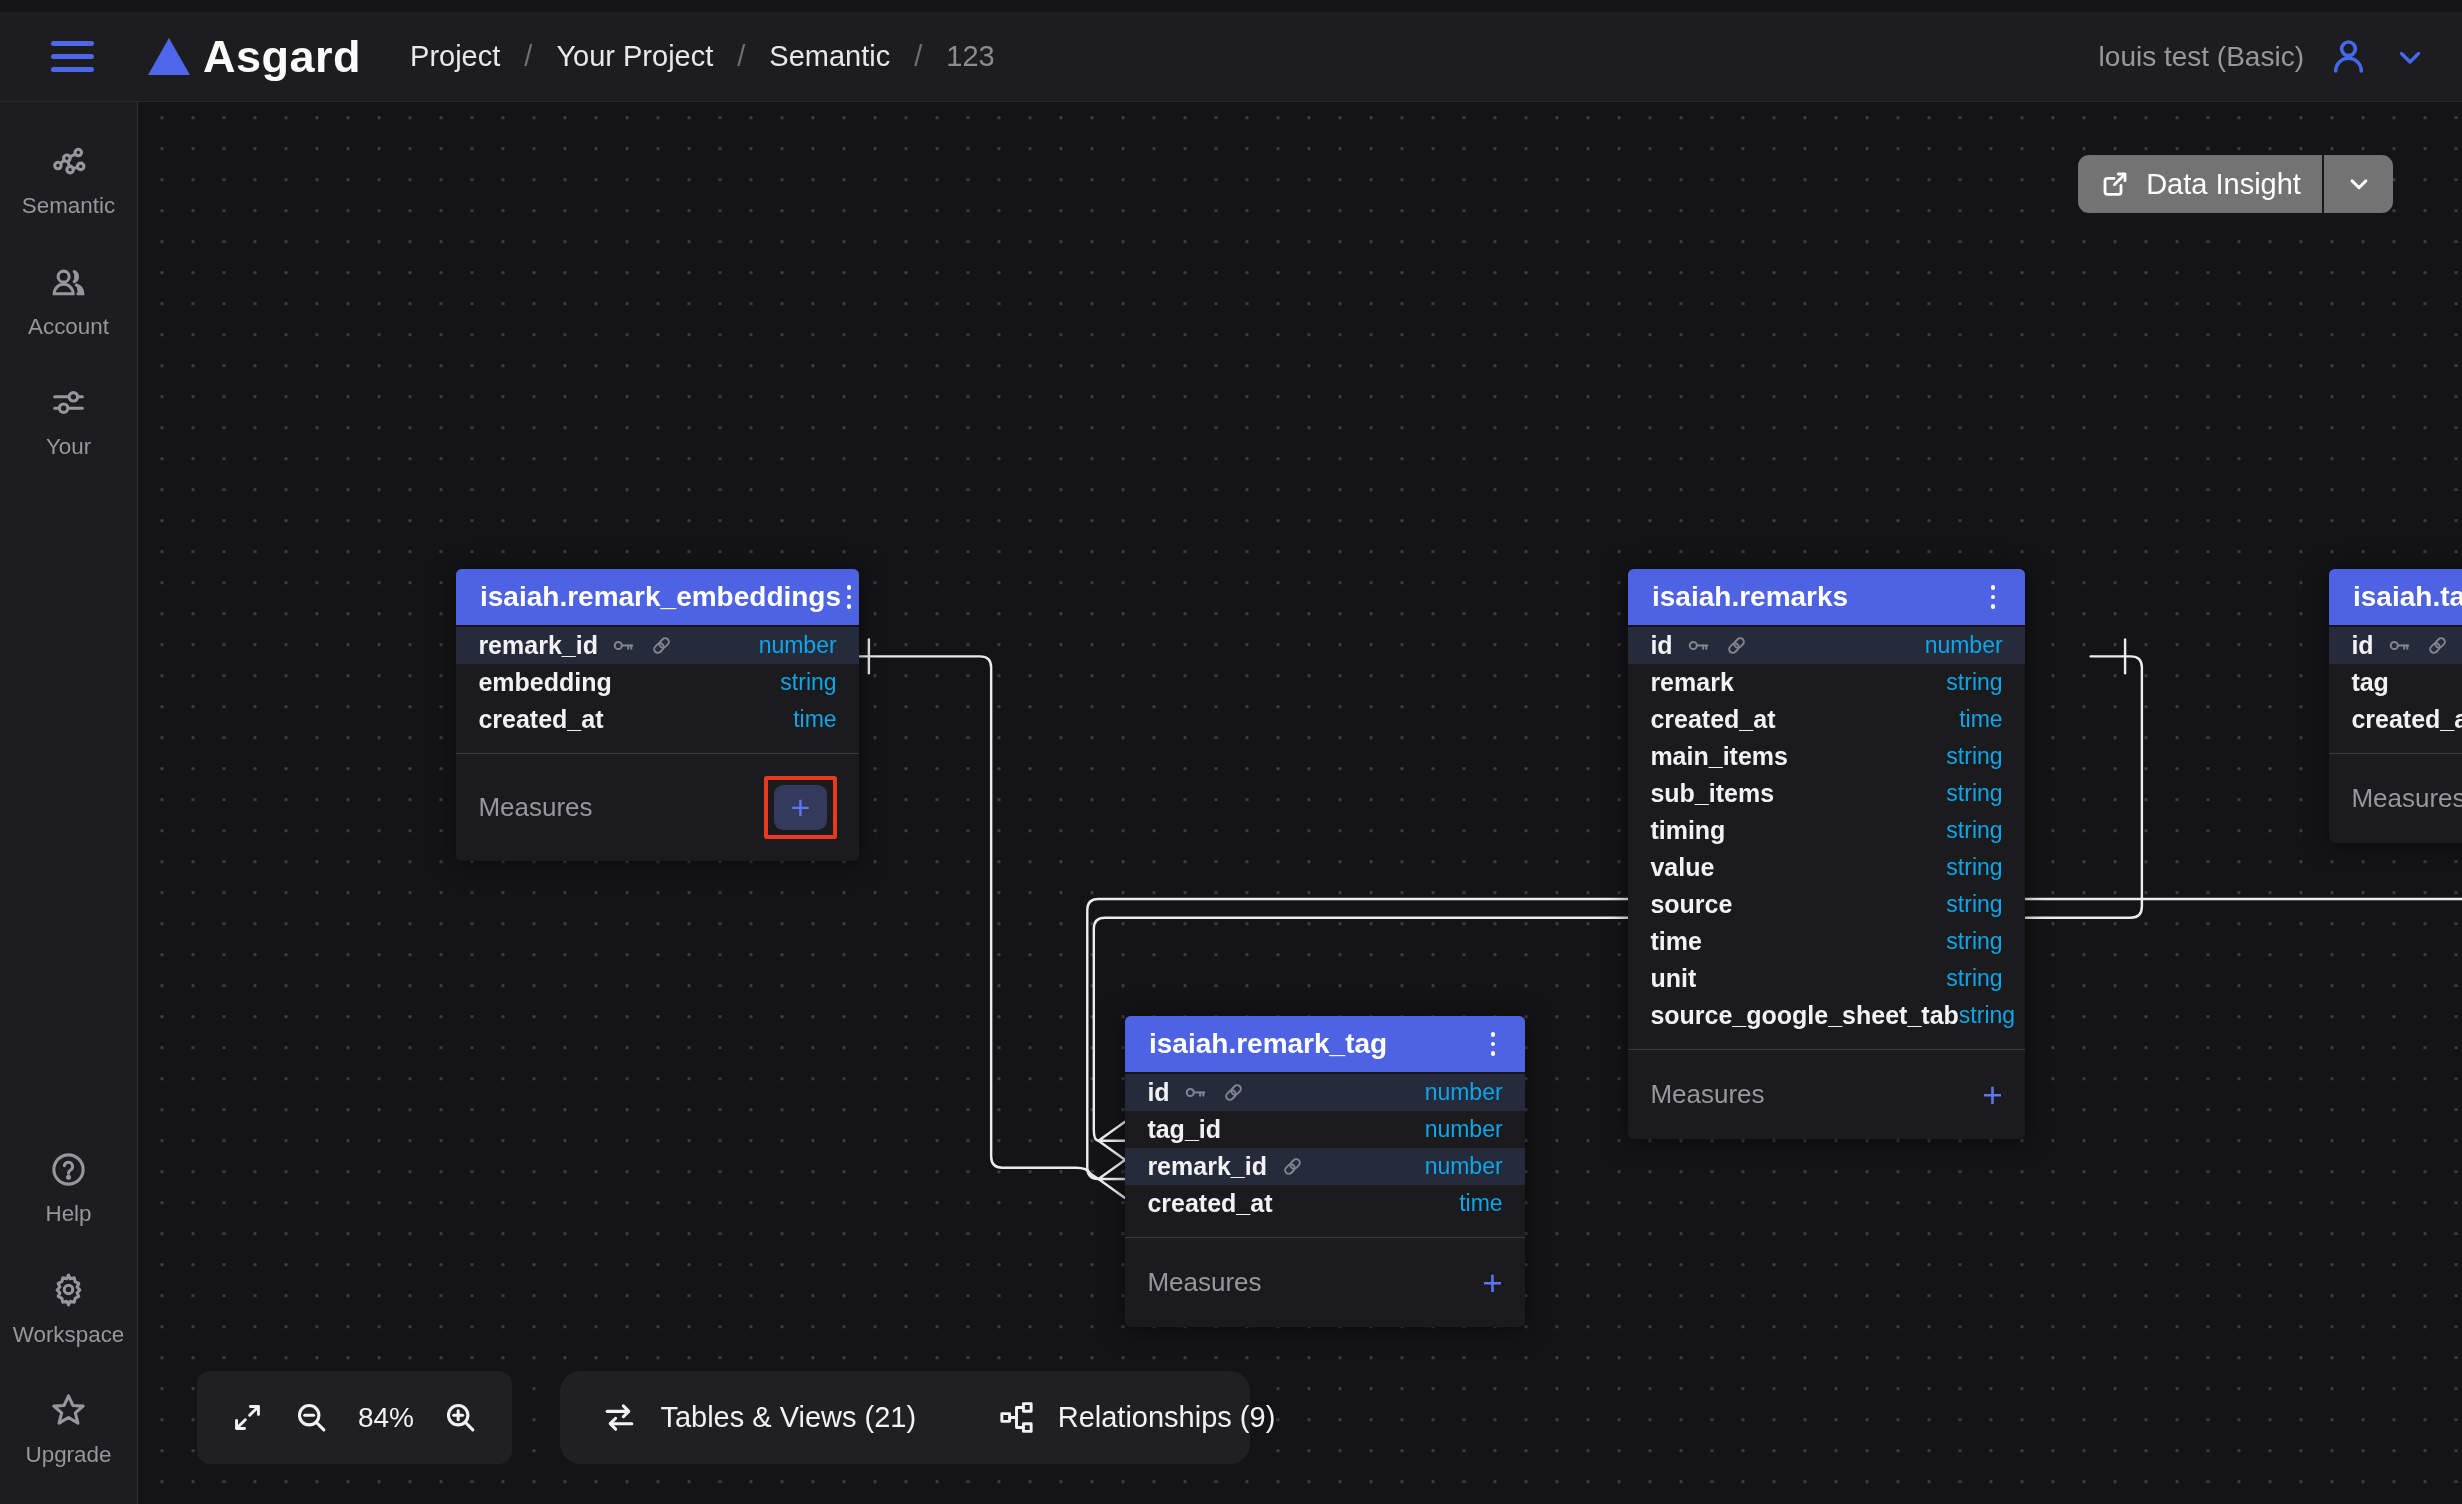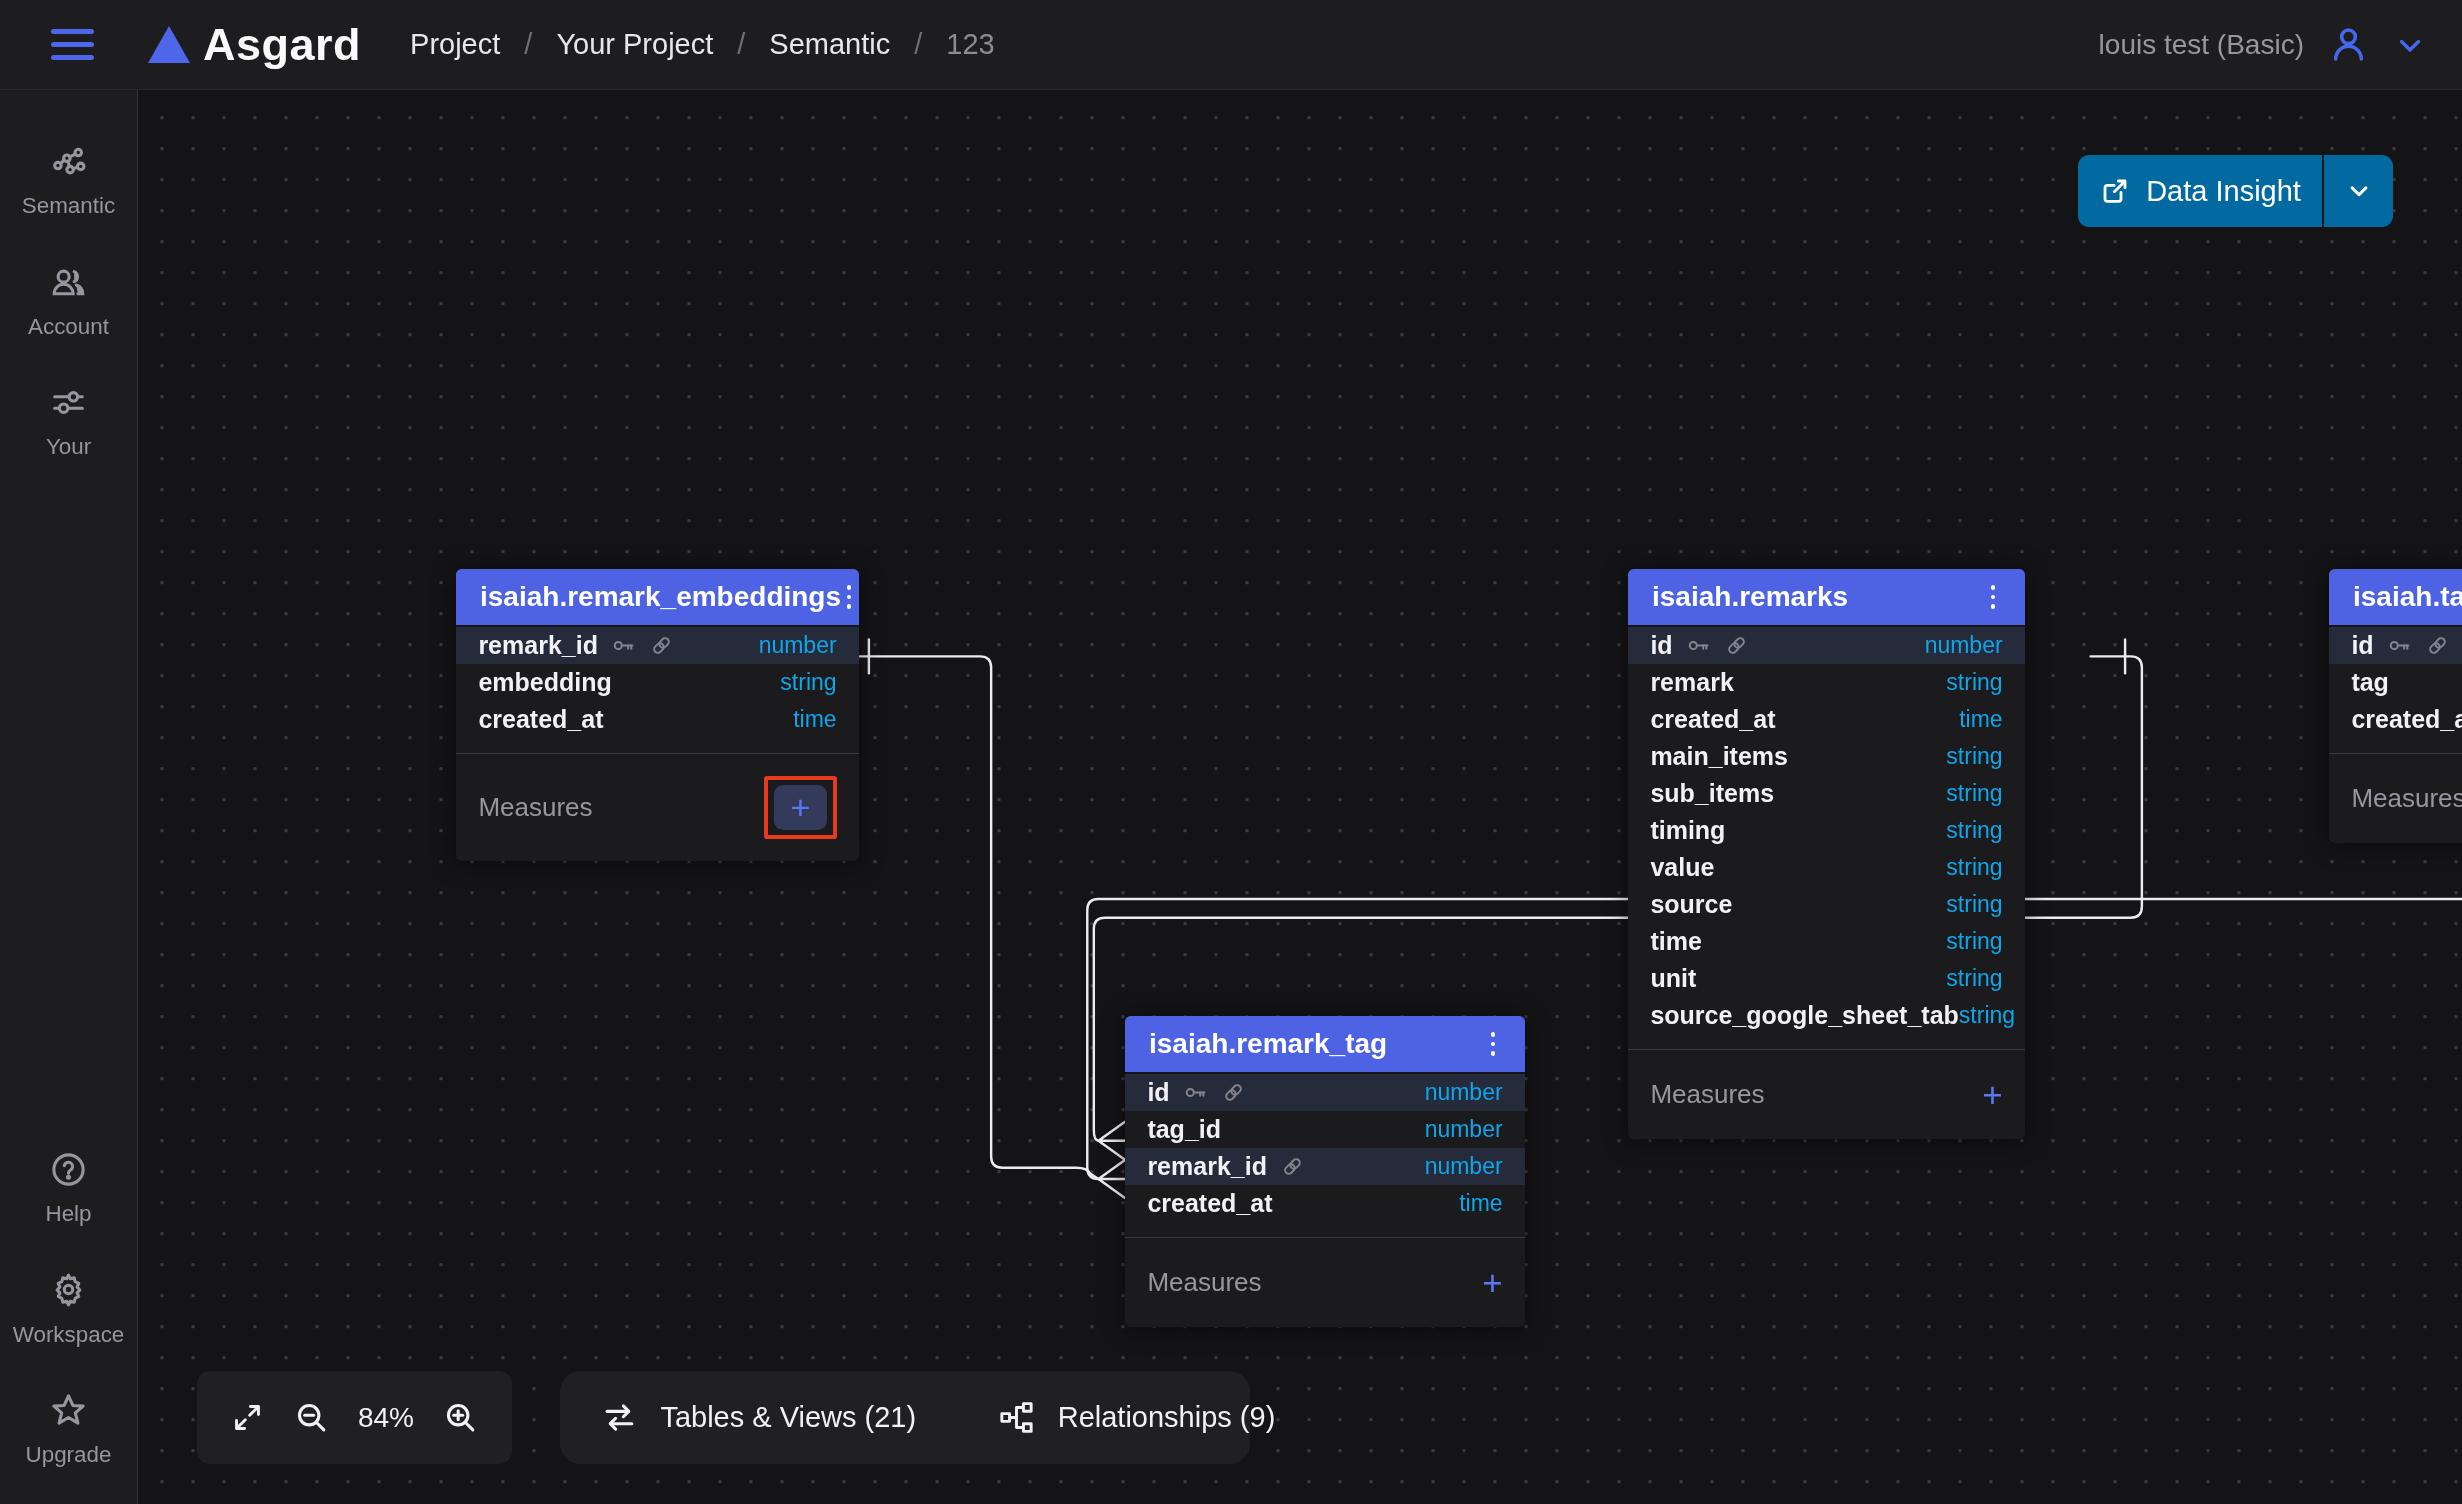--- a/index.html
+++ b/index.html
@@ -5,21 +5,21 @@
   * { margin:0; padding:0; box-sizing:border-box; }
   html,body { background:#141416; }
   body {
     width:2462px; height:1505px; position:relative; overflow:hidden;
     font-family:"Liberation Sans","DejaVu Sans",sans-serif;
     color:#ececee;
   }
 
   
   .app-header {
-    position:absolute; left:0; top:0; width:2462px; height:90px;
+    position:absolute; left:0; top:12px; width:2462px; height:90px;
     background:#1d1d20; border-bottom:0.9px solid #28282c;
     display:flex; align-items:center; z-index:10;
   }
   .hamburger { margin-left:51px; width:43px; display:flex; flex-direction:column; gap:7.5px; cursor:pointer; }
   .hamburger div { height:5.6px; border-radius:2.8px; background:#4e66ea; }
   .logo-tri {
     margin-left:54px; width:0; height:0;
     border-left:21.5px solid transparent; border-right:21.5px solid transparent;
     border-bottom:37px solid #4e66ea;
   }
@@ -46,22 +46,22 @@
   .canvas {
     position:absolute; left:139px; top:91px; right:0; bottom:0;
     background-color:#141416;
     background-image:radial-gradient(circle,#3c3c40 1.6px,transparent 1.7px);
     background-size:31px 31px; background-position:7.5px 11.2px;
   }
   svg.connectors { position:absolute; left:0; top:0; z-index:1; pointer-events:none; }
 
   
   .di-btn {
-    position:absolute; left:2078px; top:155px; height:72px; width:315px;
-    background:#0369a1; border-radius:11.2px; display:flex; align-items:stretch;
+    position:absolute; left:2078px; top:155px; height:58px; width:315px;
+    background:#737373; border-radius:11.2px; display:flex; align-items:stretch;
     z-index:5; cursor:pointer; color:#fff;
   }
   .di-main { flex:1; display:flex; align-items:center; justify-content:center; gap:15px; font-size:29px; font-weight:500; }
   .di-split { width:1.9px; background:#17171a; }
   .di-caret { width:69px; display:flex; align-items:center; justify-content:center; border-radius:0 11.2px 11.2px 0; }
 
   
   .tcard { position:absolute; background:#1b1b1e; border-radius:5.6px; z-index:2;
            box-shadow:0 1.9px 22.4px rgba(0,0,0,.5); }
   .thead {

